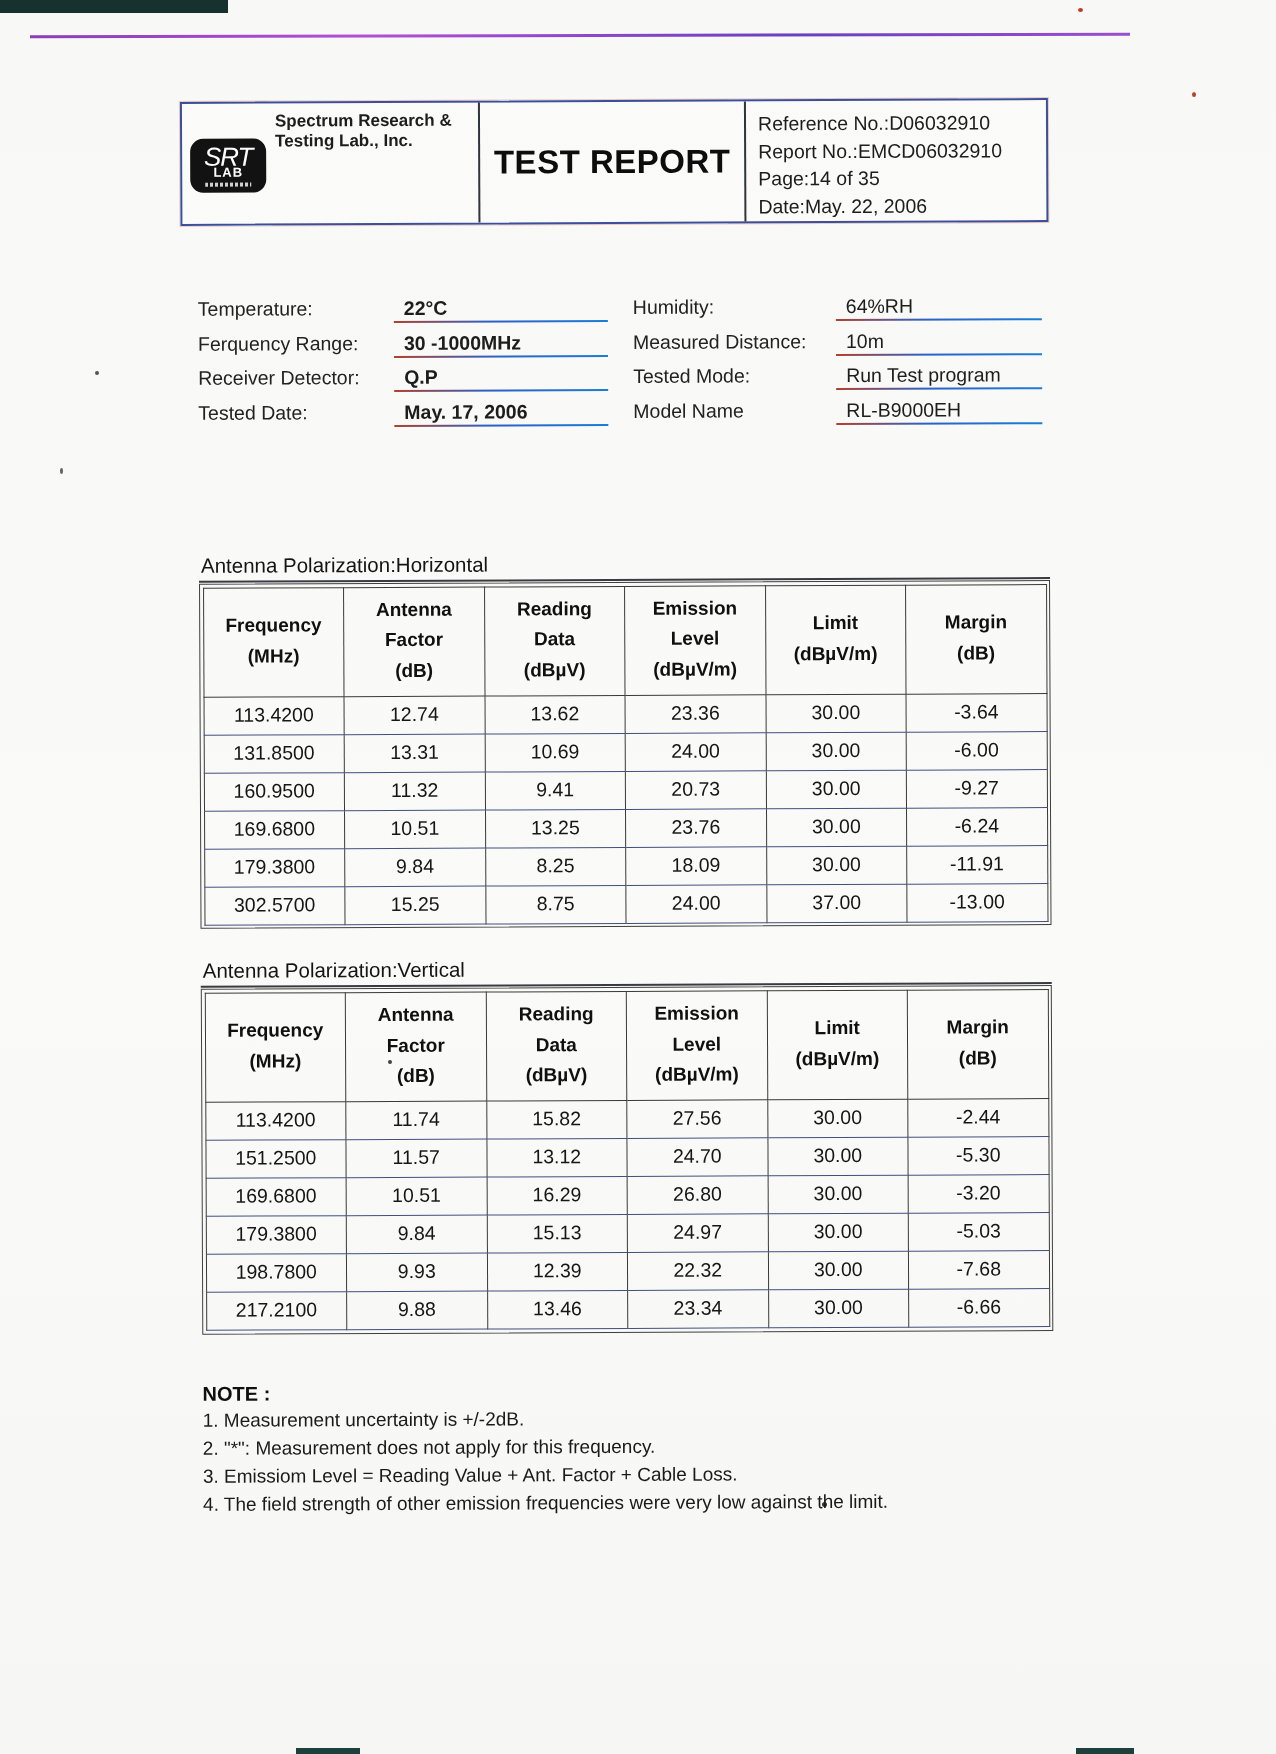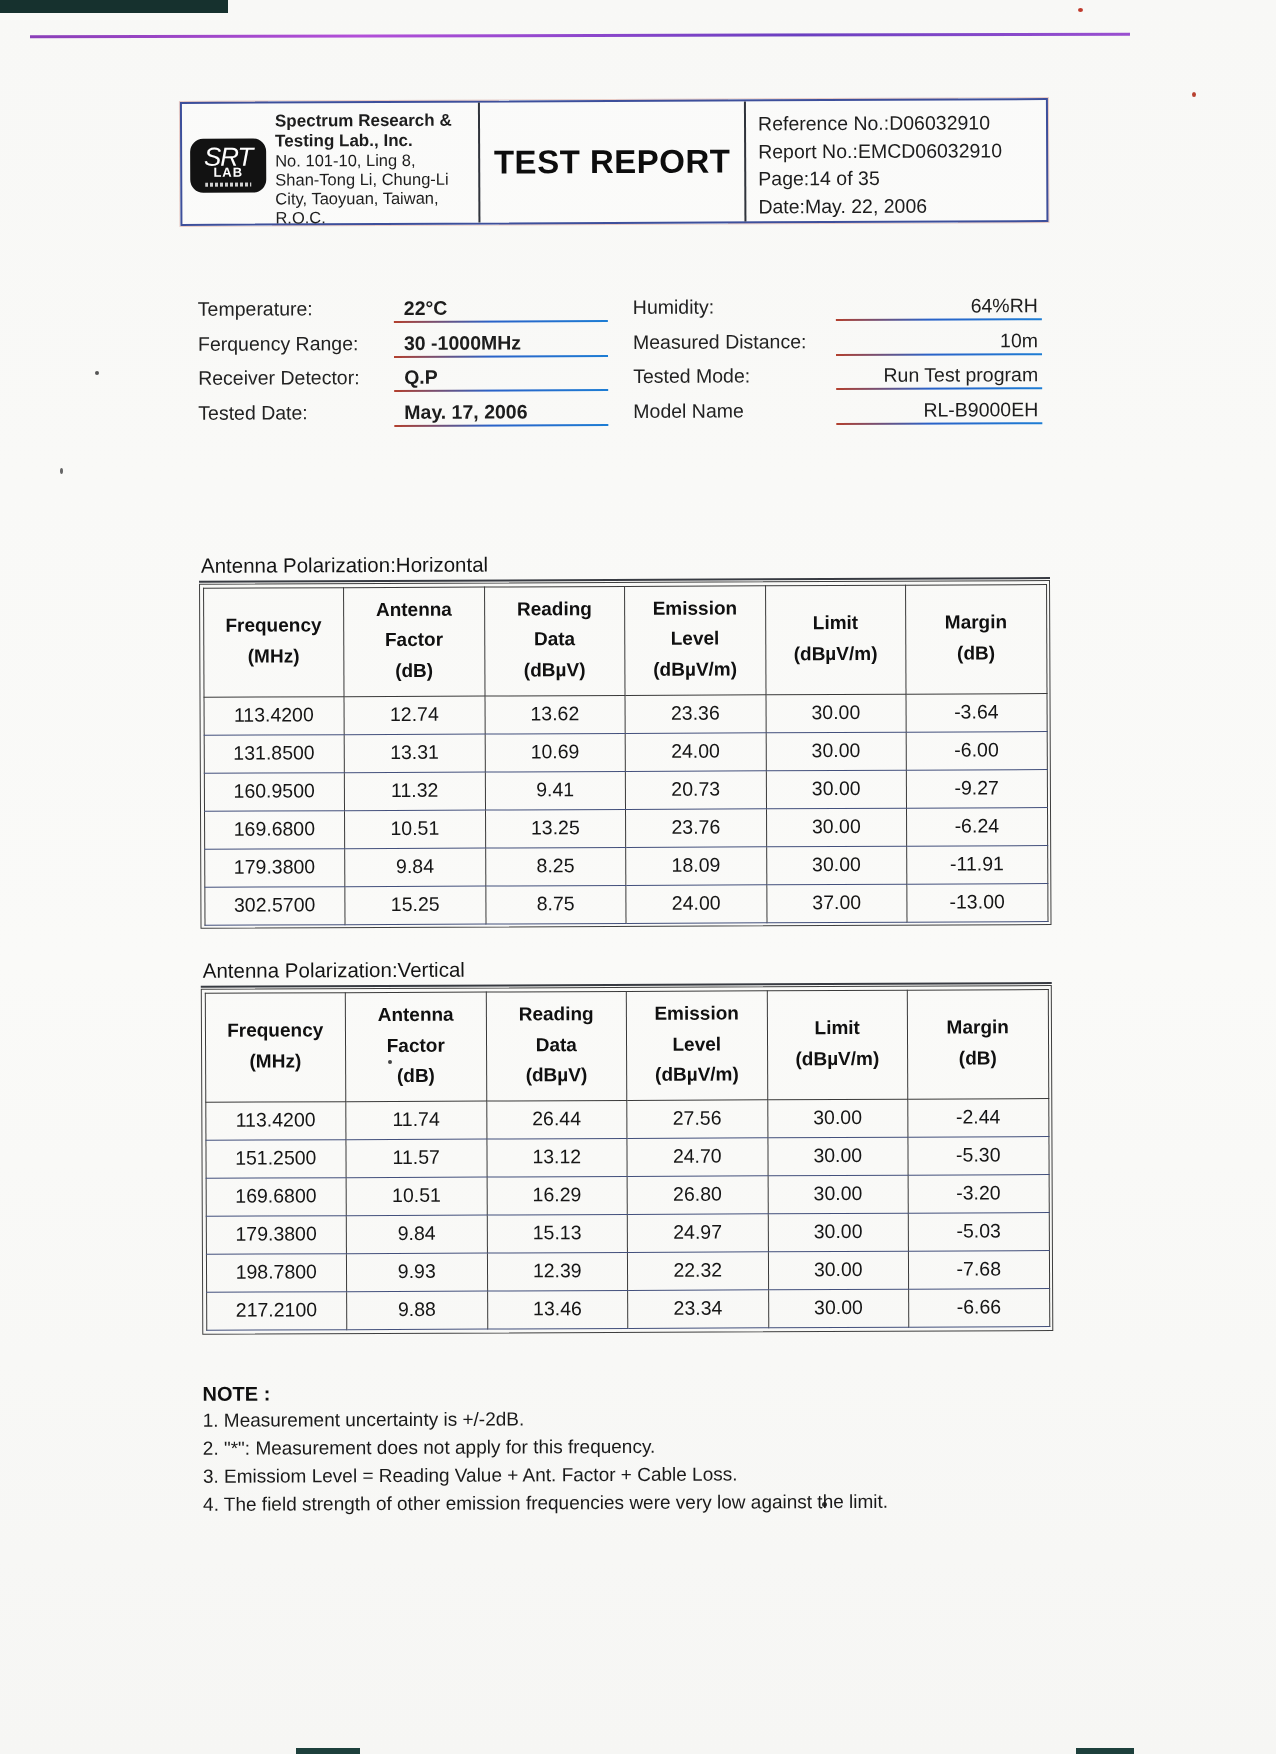--- a/index.html
+++ b/index.html
@@ -41,21 +41,21 @@
   
   .inner{margin-left:17px;width:851px;}
   .conds{margin-top:72px;display:grid;grid-template-columns:435px 1fr;}
   .cond-row{display:flex;align-items:baseline;height:34.5px;}
   .cond-label{font-size:19.5px;color:#222;}
   .cond-col-left .cond-label{width:196px;}
   .cond-col-right .cond-label{width:203px;}
   .cond-value{font-size:19.5px;padding:0 4px 3px 10px;box-sizing:border-box;
     background:linear-gradient(90deg,#b3402e,#2a62c8 45%,#1d7dd4) bottom/100% 2px no-repeat;}
   .cond-col-left .cond-value{width:214px;font-weight:bold;}
-  .cond-col-right .cond-value{width:206px;text-align:right;}
+  .cond-col-right .cond-value{width:206px;}
   
   .tbl-block1{margin-top:118px;}
   .tbl-block2{margin-top:30px;}
   .tbl-title{font-size:20.5px;color:#141414;padding:0 0 3px 2px;border-bottom:2px solid #383b42;}
   .tbl-wrap{border:1.6px solid #3f3f3f;padding:2.5px;margin-top:1px;}
   table.report{width:100%;border-collapse:collapse;table-layout:fixed;border:1.8px solid #2f2f2f;}
   table.report th{border:1.5px solid #3a3a3a;font-weight:bold;font-size:19px;
     line-height:1.62;padding:7px 2px 9px;color:#101010;}
   table.report td{border-left:1.6px solid #3a3a3a;border-right:1.6px solid #3a3a3a;
     border-top:1.5px solid #6e4a42;border-bottom:1.5px solid #43507c;
@@ -86,21 +86,20 @@
 
     <div class="hdr-box">
       <div class="hdr-cell-lab">
         <div class="logo">
           <div class="logo-main">SRT</div>
           <div class="logo-sub">LAB</div>
           <div class="logo-noise"></div>
         </div>
         <div class="lab-text">
           <div class="lab-name">Spectrum Research &amp;<br>Testing Lab., Inc.</div>
-          <div>No. 101-10, Ling 8,<br>Shan-Tong Li, Chung-Li<br>City, Taoyuan, Taiwan,<br>R.O.C.</div>
         </div>
       </div>
       <div class="hdr-cell-title">
         <span class="report-title">TEST REPORT</span>
       </div>
       <div class="hdr-cell-meta">Reference No.:D06032910<br>Report No.:EMCD06032910<br>Page:14 of 35<br>Date:May. 22, 2006</div>
     </div>
 
     <div class="inner">
 
@@ -222,21 +221,21 @@
                   <th>Reading<br>Data<br>(dBµV)</th>
                   <th>Emission<br>Level<br>(dBµV/m)</th>
                   <th>Limit<br>(dBµV/m)</th>
                   <th>Margin<br>(dB)</th>
                 </tr>
               </thead>
             <tbody>
                 <tr>
                   <td>113.4200</td>
                   <td>11.74</td>
-                  <td>26.44</td>
+                  <td>15.82</td>
                   <td>27.56</td>
                   <td>30.00</td>
                   <td>-2.44</td>
                 </tr>
                 <tr>
                   <td>151.2500</td>
                   <td>11.57</td>
                   <td>13.12</td>
                   <td>24.70</td>
                   <td>30.00</td>

